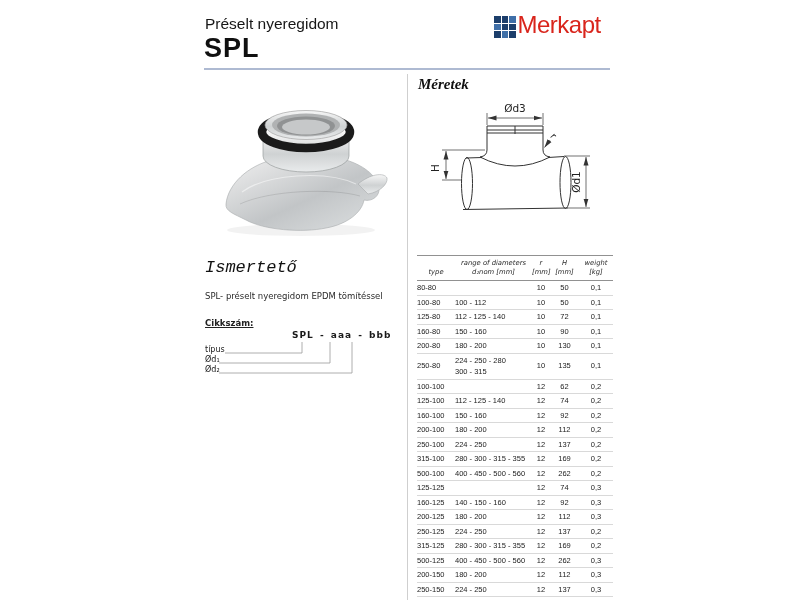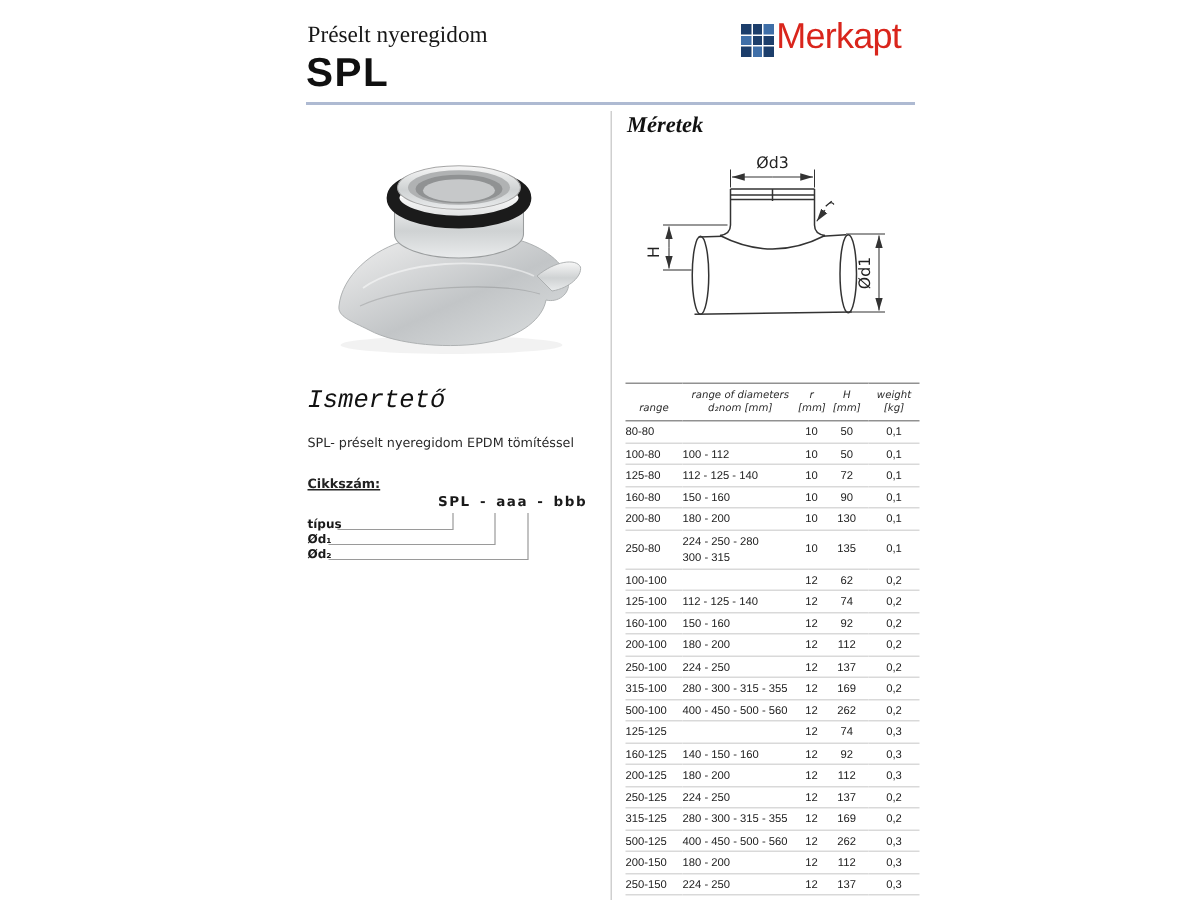--- a/index.html
+++ b/index.html
@@ -7,38 +7,38 @@
     --rule-blue:#aebad2; --divider:#cfcfcf; --ink:#1f1f1f;
     --table-line:#d9d9d9; --table-line-dark:#919191;
   }
   *{margin:0;padding:0;box-sizing:border-box;}
   html,body{width:800px;height:600px;background:#fff;overflow:hidden;}
   body{position:relative;font-family:"Liberation Sans",sans-serif;color:var(--ink);}
 
   .abs{position:absolute;}
 
   
-  .subtitle{left:205px;top:15px;font-family:Liberation Serif, serif;font-size:15.5px;color:#171717;}
+  .subtitle{left:205px;top:15px;font-family:Liberation Sans, sans-serif;font-size:15.5px;color:#171717;}
   .title{left:204px;top:33px;font-size:27px;font-weight:800;letter-spacing:1px;color:#101010;}
   .logo{left:494px;top:13px;display:flex;align-items:flex-start;}
   .logo-grid{display:grid;grid-template-columns:repeat(3,6.5px);grid-auto-rows:6.5px;gap:1px;margin-top:3px;}
   .logo-grid i{display:block;}
   .sq-navy{background:var(--logo-navy);} .sq-blue{background:var(--logo-blue);}
   .logo-text{font-size:24px;font-weight:400;color:var(--brand-red);letter-spacing:-0.5px;margin-left:2px;line-height:1;}
 
   .hrule{left:204px;top:68px;width:406px;height:2px;background:var(--rule-blue);}
   .vdivider{left:407px;top:74px;width:1px;height:526px;background:var(--divider);}
 
   
   .photo{left:206px;top:92px;}
   .ismerteto{left:205px;top:258px;font-family:Liberation Mono, monospace;font-style:italic;font-size:17px;color:#111;}
   .descr{left:205px;top:291px;font-family:"DejaVu Sans",sans-serif;font-size:8.5px;color:#2a2a2a;}
   .cikkszam{left:205px;top:318px;font-family:"DejaVu Sans",sans-serif;font-size:8.5px;font-weight:700;text-decoration:underline;color:#222;}
   .code{left:292px;top:330px;font-family:"DejaVu Sans",sans-serif;font-size:9px;font-weight:700;letter-spacing:1px;word-spacing:2px;color:#1a1a1a;}
-  .code-label{font-family:"DejaVu Sans",sans-serif;font-size:8px;font-weight:700;color:#1a1a1a;}
+  .code-label{font-family:"DejaVu Sans",sans-serif;font-size:8px;font-weight:400;color:#1a1a1a;}
   .lbl-tipus{left:205px;top:345px;} .lbl-d1{left:205px;top:355px;} .lbl-d2{left:205px;top:365px;}
   .code-lines{left:200px;top:315px;}
 
   
   .meretek{left:418px;top:76px;font-family:"Liberation Serif",serif;font-style:italic;font-weight:700;font-size:15px;color:#111;}
   .drawing{left:430px;top:98px;}
 
   .dim-table-wrap{left:417px;top:255px;width:196px;}
   table.dim{border-collapse:collapse;width:196px;table-layout:fixed;}
   table.dim th{font-family:"DejaVu Sans",sans-serif;font-style:italic;font-weight:400;font-size:6.8px;
@@ -185,21 +185,21 @@
         <col style="width:38px">
         <col style="width:77px">
         <col style="width:18px">
         <col style="width:29px">
         <col style="width:34px">
       </colgroup>
     <thead>
       <tr>
         <th class="h-type">
             <div></div>
-            <div>range</div>
+            <div>type</div>
           </th>
         <th class="h-range">
             <div>range of diameters</div>
             <div>d₂nom [mm]</div>
           </th>
         <th class="h-r">
             <div>r</div>
             <div>[mm]</div>
           </th>
         <th class="h-h">

